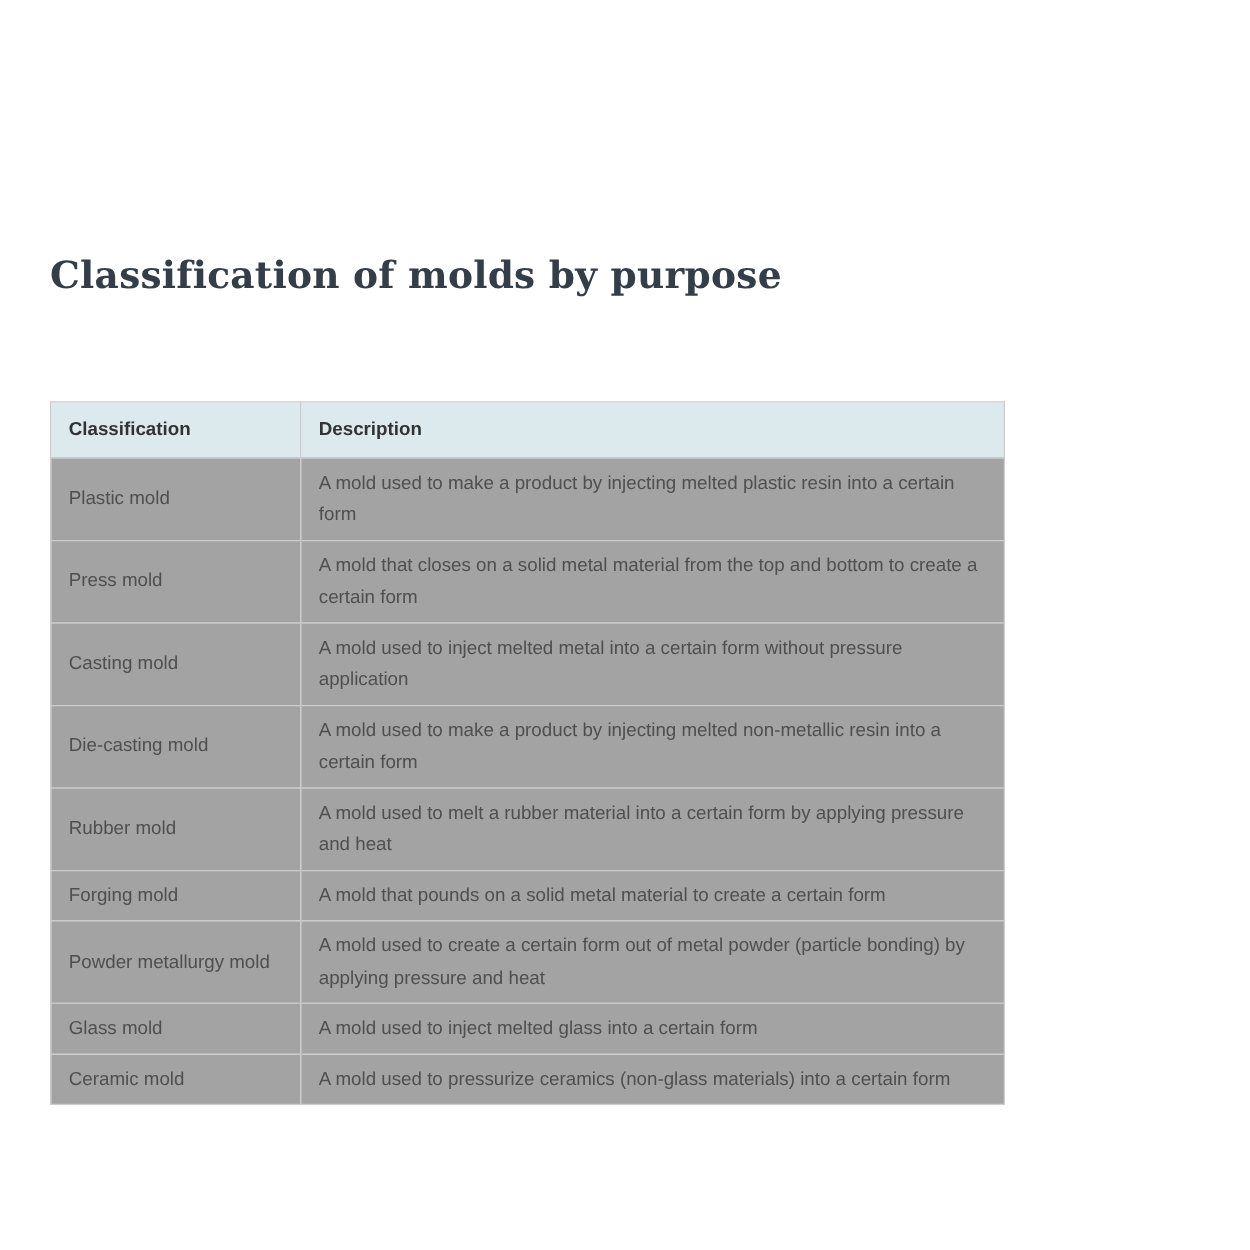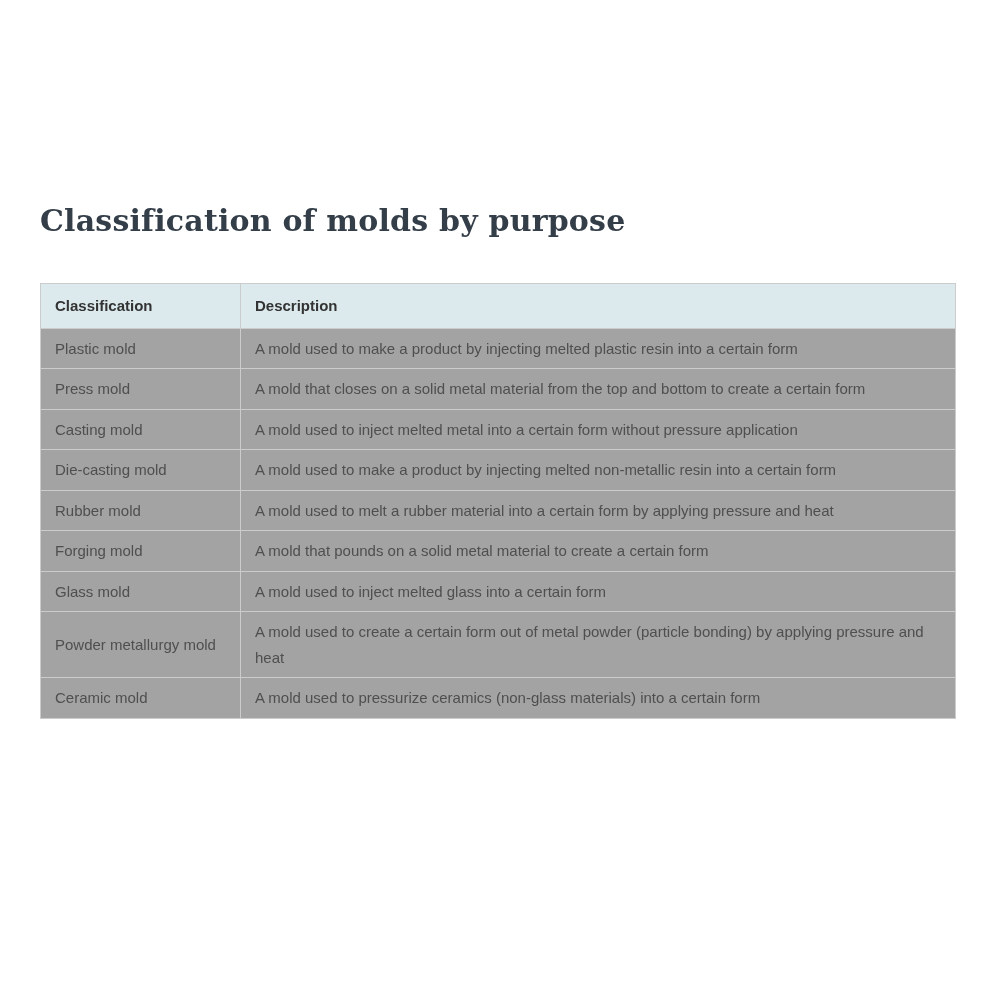--- a/index.html
+++ b/index.html
@@ -13,24 +13,24 @@
     background: #ffffff;
     padding: 203px 37px 0 40px;
     overflow: hidden;
   }
   .page-title {
     font-family: "DejaVu Serif", "Liberation Serif", serif;
     font-weight: bold;
     font-size: 30px;
     letter-spacing: 0.2px;
     color: #343e49;
-    margin-bottom: 45px;
+    margin-bottom: 83px;
   }
   table.molds-table {
-    width: 916px;
+    width: 764px;
     border-collapse: collapse;
     table-layout: fixed;
   }
   .molds-table th,
   .molds-table td {
     border: 1px solid #cccccc;
     text-align: left;
     vertical-align: middle;
     font-size: 15px;
     line-height: 1.7;
@@ -84,26 +84,26 @@
       </tr>
       <tr>
         <td>Rubber mold</td>
         <td>A mold used to melt a rubber material into a certain form by applying pressure and heat</td>
       </tr>
       <tr>
         <td>Forging mold</td>
         <td>A mold that pounds on a solid metal material to create a certain form</td>
       </tr>
       <tr>
+        <td>Powder metallurgy mold</td>
+        <td>A mold used to create a certain form out of metal powder (particle bonding) by applying pressure and heat</td>
+      </tr>
+      <tr>
         <td>Glass mold</td>
         <td>A mold used to inject melted glass into a certain form</td>
-      </tr>
-      <tr>
-        <td>Powder metallurgy mold</td>
-        <td>A mold used to create a certain form out of metal powder (particle bonding) by applying pressure and heat</td>
       </tr>
       <tr>
         <td>Ceramic mold</td>
         <td>A mold used to pressurize ceramics (non-glass materials) into a certain form</td>
       </tr>
     </tbody>
   </table>
 </div>
 
 </body></html>

